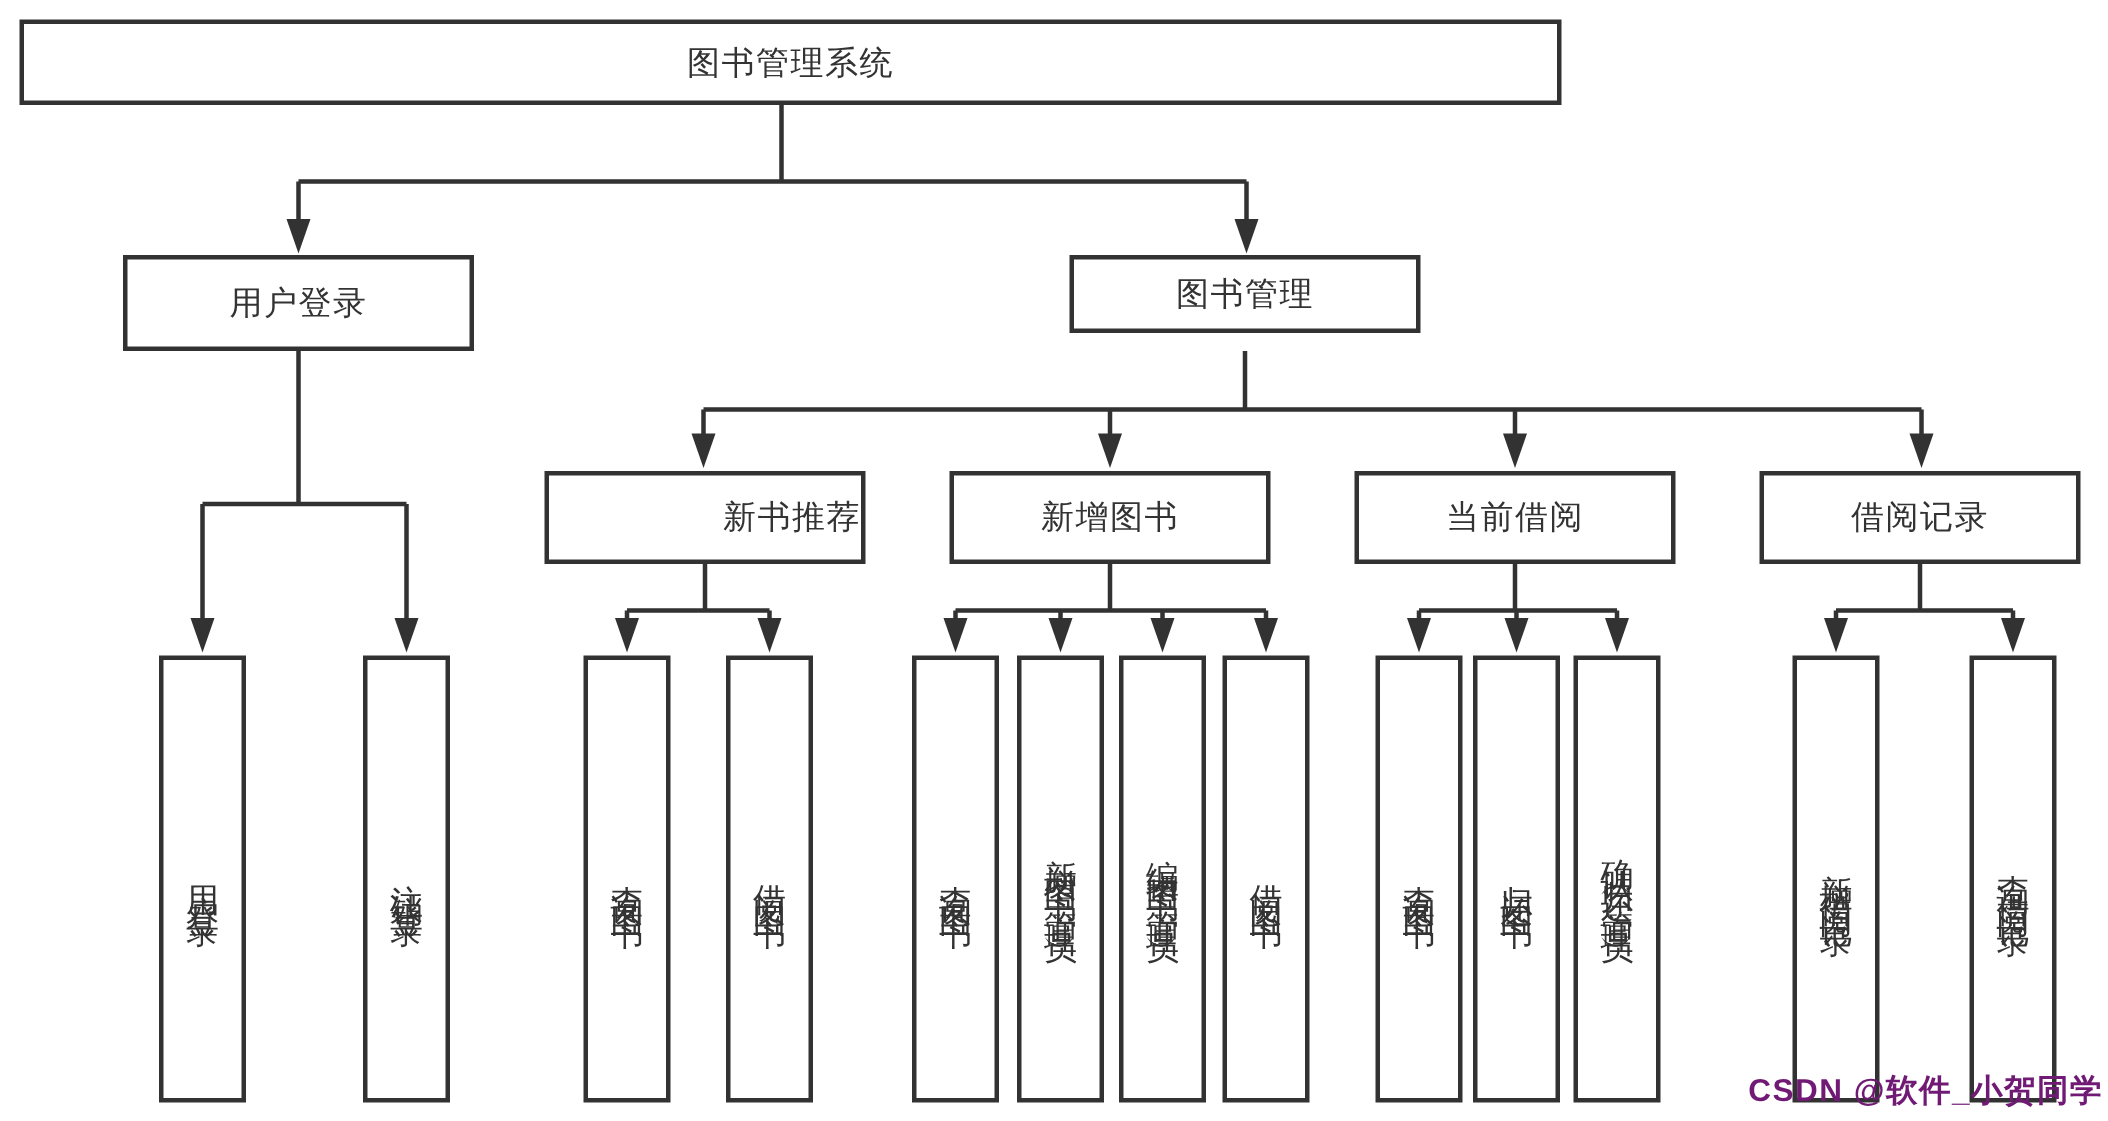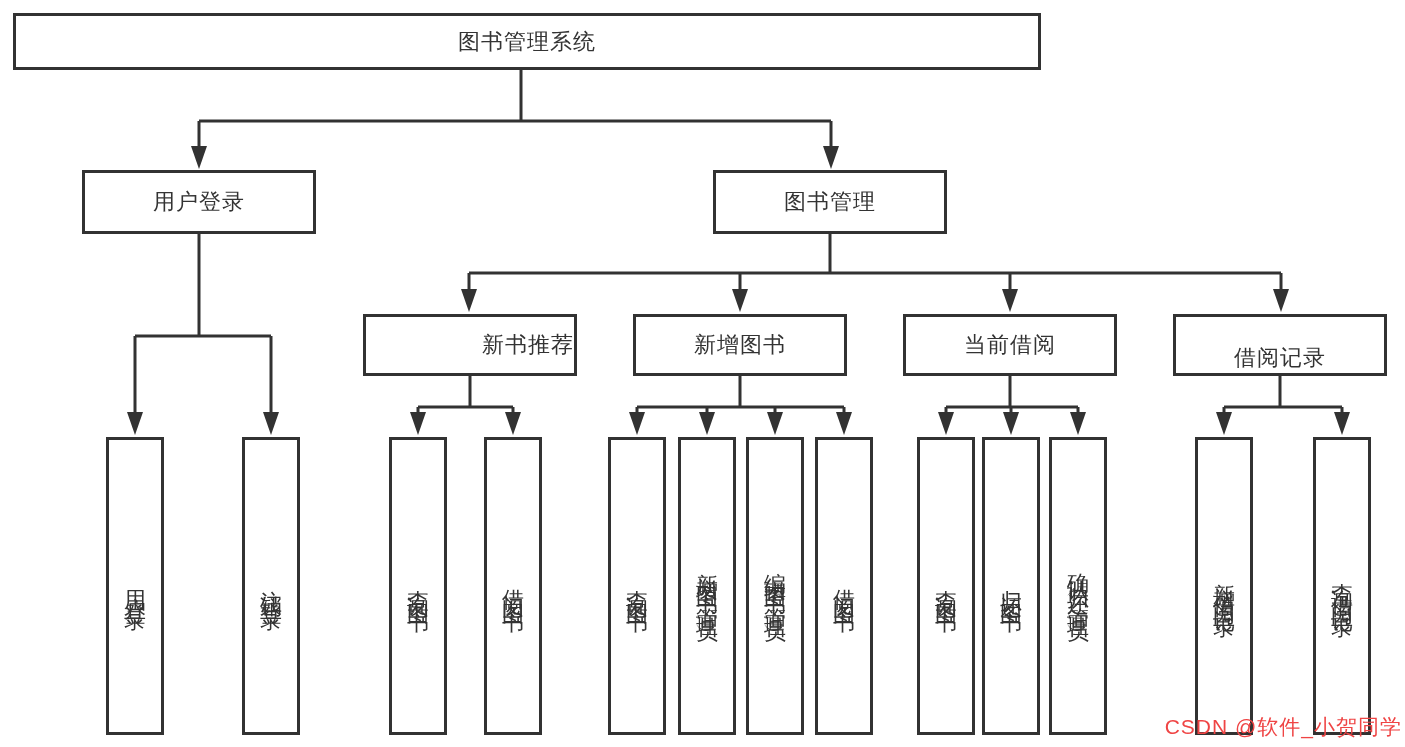--- a/index.html
+++ b/index.html
@@ -36,24 +36,25 @@
     text-orientation: mixed;
     font-size: 22px;
     letter-spacing: 7px;
     line-height: 1;
   }
   .watermark {
     position: absolute;
     right: 3px;
     bottom: 6px;
     font-size: 21px;
-    color: #ef4444;
+    color: #701a75;
     letter-spacing: 1px;
     white-space: nowrap;
     z-index: 10;
+    font-weight: bold;
   }
 </style>
 </head>
 <body>
 
 <div class="stage">
 
   <svg class="connectors" viewBox="0 0 1405 747" aria-hidden="true">
     <g stroke="#323232" stroke-width="3" fill="none">
 
@@ -94,34 +95,34 @@
     </g>
   </svg>
 
   <div class="node hbox" style="left:13px; top:13px; width:1028px; height:57px;">
     <span>图书管理系统</span>
   </div>
 
   <div class="node hbox" style="left:82px; top:170px; width:234px; height:64px;">
     <span>用户登录</span>
   </div>
-  <div class="node hbox" style="left:713px; top:170px; width:234px; height:64px;">
+  <div class="node hbox" style="left:713px; top:170px; width:234px; height:52px;">
     <span>图书管理</span>
   </div>
 
   <div class="node hbox" style="left:363px; top:314px; width:214px; height:62px;justify-content:flex-end;">
     <span>新书推荐</span>
   </div>
   <div class="node hbox" style="left:633px; top:314px; width:214px; height:62px;">
     <span>新增图书</span>
   </div>
   <div class="node hbox" style="left:903px; top:314px; width:214px; height:62px;">
     <span>当前借阅</span>
   </div>
-  <div class="node hbox" style="left:1173px; top:314px; width:214px; height:62px;align-items:flex-end;">
+  <div class="node hbox" style="left:1173px; top:314px; width:214px; height:62px;">
     <span>借阅记录</span>
   </div>
 
   <div class="node" style="left:106px; top:437px; width:58px; height:298px;">
     <span class="vtext">用户登录</span>
   </div>
   <div class="node" style="left:242px; top:437px; width:58px; height:298px;">
     <span class="vtext">注销登录</span>
   </div>
 

